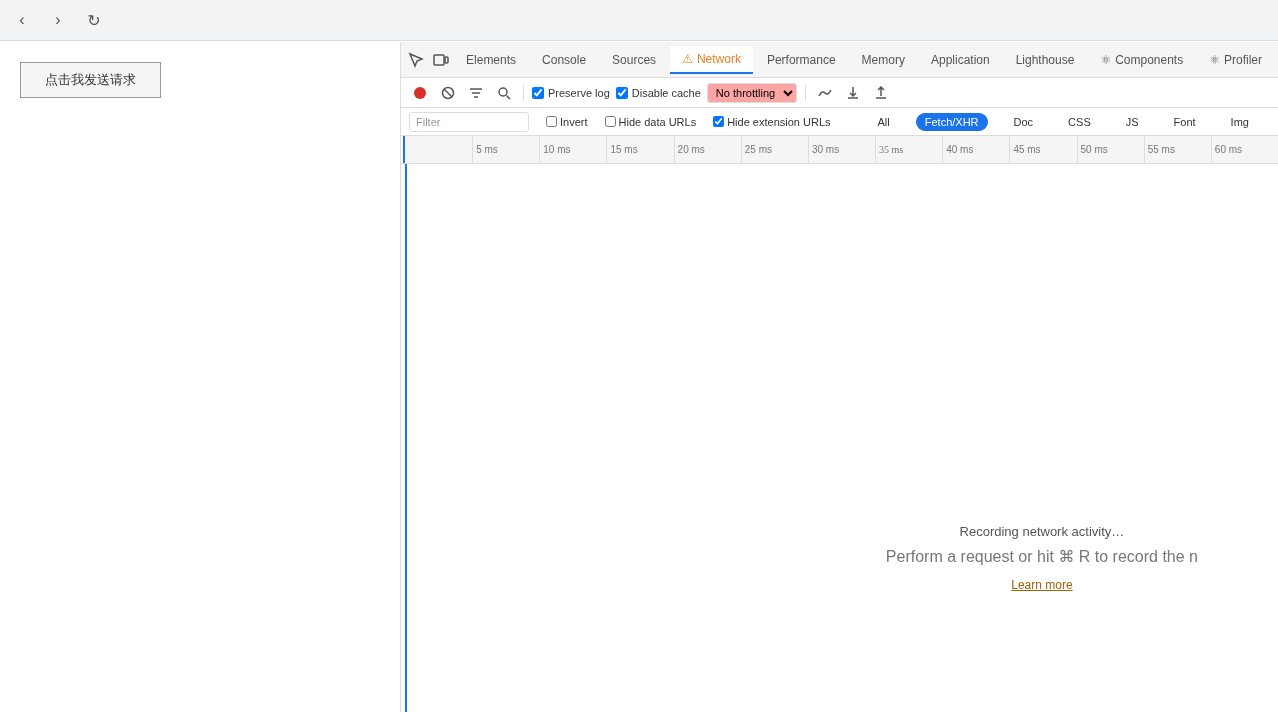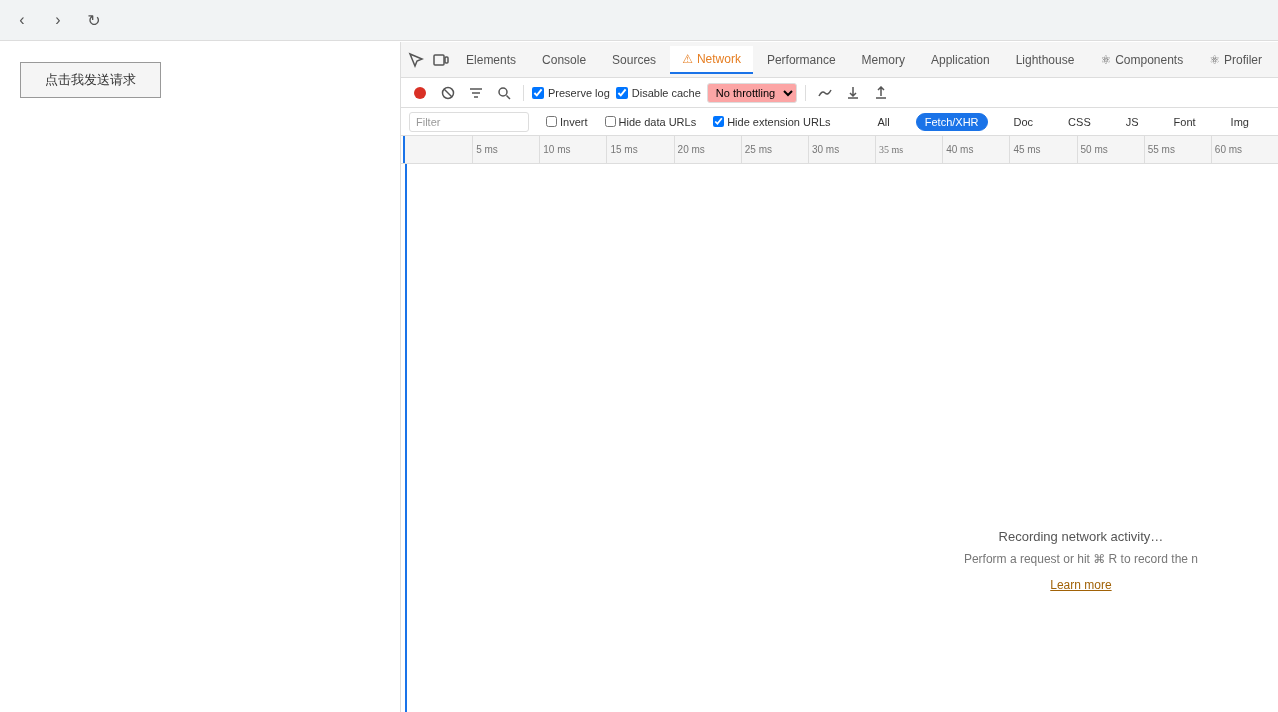--- a/index.html
+++ b/index.html
@@ -47,21 +47,21 @@
     
     .timeline-header { display: flex; align-items: center; background: #f5f5f5; border-bottom: 1px solid #ddd; height: 28px; position: relative; overflow: hidden; }
     .timeline-left-spacer { width: 4px; height: 100%; background: #fff; border-right: 2px solid #1a73e8; flex-shrink: 0; }
     .timeline-ticks { flex: 1; position: relative; height: 100%; overflow: hidden; }
     .timeline-tick { position: absolute; top: 0; height: 100%; display: flex; align-items: center; font-size: 10px; color: #777; padding-left: 3px; border-left: 1px solid #ddd; white-space: nowrap; }
 
     
     .network-main { flex: 1; position: relative; overflow: hidden; background: #fff; }
     .network-empty { position: absolute; bottom: 120px; right: 80px; text-align: center; }
     .network-empty-title { font-size: 13px; color: #555; margin-bottom: 8px; }
-    .network-empty-subtitle { font-size: 12px; color: #777; margin-bottom: 12px; }
+    .network-empty-subtitle { font-size: 16px; color: #777; margin-bottom: 12px; }
     .learn-more-link { font-size: 12px; color: #a16207; text-decoration: underline; cursor: pointer; }
 
     
     .timeline-cursor { position: absolute; left: 4px; top: 0; bottom: 0; width: 2px; background: #1a73e8; z-index: 10; }
   </style>
 </head>
 <body>
 
 <div class="browser-chrome">
   <div class="browser-toolbar">

